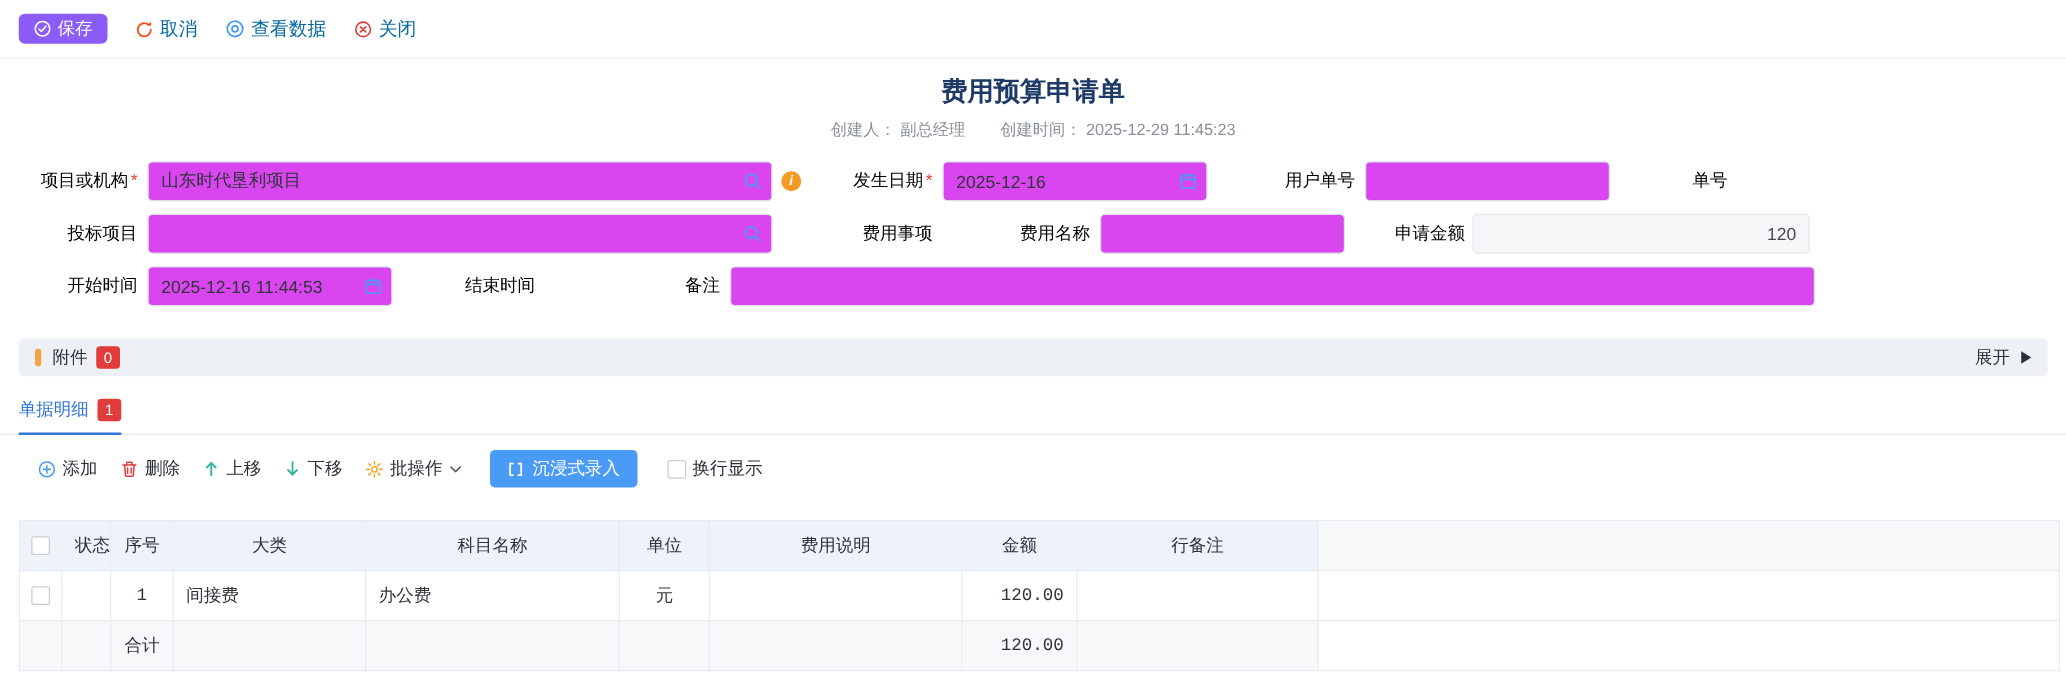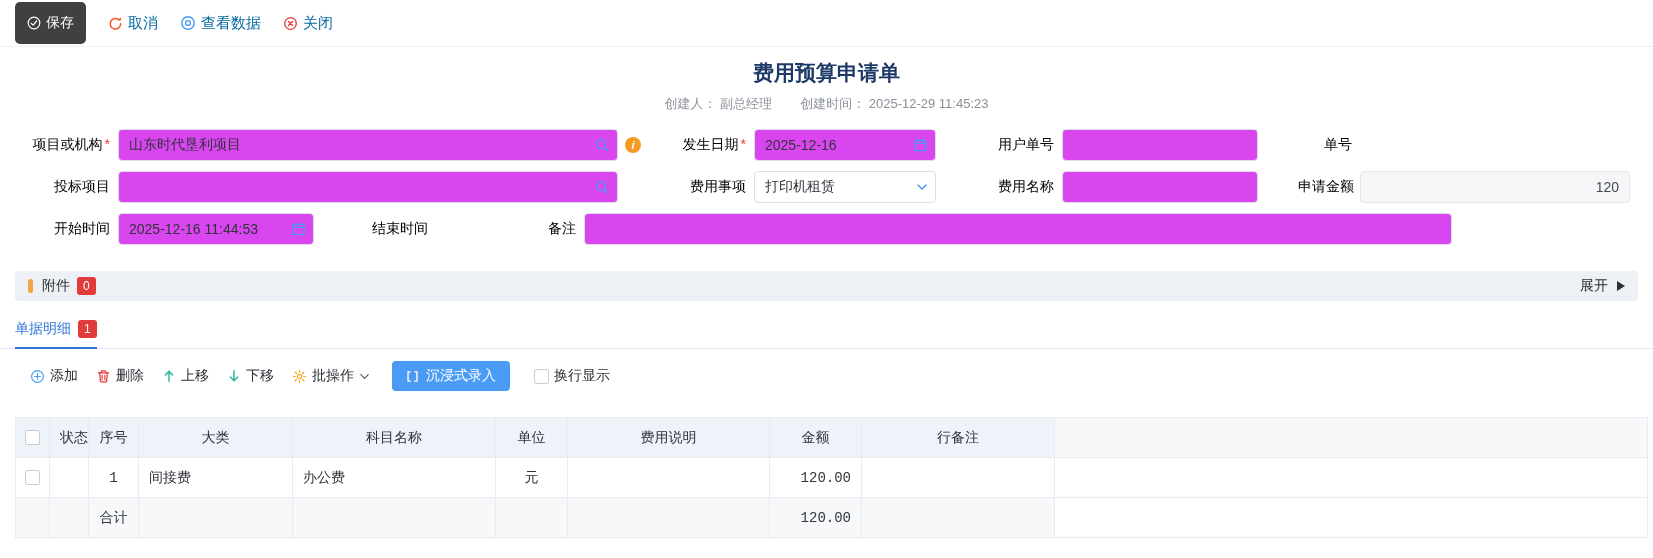--- a/index.html
+++ b/index.html
@@ -5,21 +5,21 @@
   * { box-sizing: border-box; }
   html,body { margin:0; padding:0; }
   body {
     width:1653px; height:558px; overflow:hidden; background:#fff;
     font-family:"Liberation Sans", sans-serif; color:#30343a;
   }
   svg { display:block; }
 
   
   .topbar { display:flex; align-items:center; height:47px; border-bottom:1px solid #edeff2; padding:0 15px; gap:22px; background:#fff; }
-  .btn-save { display:inline-flex; align-items:center; gap:5px; background:#404040; color:#fff; border:none; border-radius:5px; height:42px; padding:0 12px; font-size:14px; font-family:inherit; cursor:pointer; }
+  .btn-save { display:inline-flex; align-items:center; gap:5px; background:#8b5cf6; color:#fff; border:none; border-radius:5px; height:24px; padding:0 12px; font-size:14px; font-family:inherit; cursor:pointer; }
   .tb-item { display:inline-flex; align-items:center; gap:5px; font-size:15px; color:#0369a1; cursor:pointer; }
 
   
   .page-title { text-align:center; margin-top:12px; font-size:21px; font-weight:bold; color:#1d3a66; }
   .meta { display:flex; justify-content:center; gap:28px; margin-top:8px; font-size:13px; color:#8a9099; }
 
   
   .form { margin-top:16px; padding-left:15px; }
   .frow { display:flex; align-items:center; height:32px; margin-bottom:10px; }
   .flabel { font-size:14px; color:#000000; text-align:right; padding-right:8px; flex:none; white-space:nowrap; }
@@ -28,21 +28,21 @@
   .fctl .inp { width:100%; height:32px; border:1px solid #dcdfe6; border-radius:4px; padding:0 10px; font-size:14px; color:#30343a; font-family:inherit; background:#d946ef; outline:none; }
   .has-icon .inp { padding-right:30px; }
   .ficon { position:absolute; right:8px; top:50%; transform:translateY(-50%); display:flex; cursor:pointer; }
   .inp.dis { background:#f5f6f8; border-color:#e4e7ec; color:#454a52; }
   .inp.num { text-align:right; }
   .selbox { display:flex; align-items:center; height:32px; border:1px solid #dcdfe6; border-radius:4px; padding:0 28px 0 10px; font-size:14px; cursor:pointer; background:#fff; }
   .icon-slot { width:30px; flex:none; display:flex; justify-content:center; }
   .info-dot { width:16px; height:16px; border-radius:50%; background:#f59a23; color:#fff; font-size:11px; font-weight:bold; display:flex; align-items:center; justify-content:center; cursor:pointer; font-style:italic; }
 
   .w-lbl1{width:103px} .w-proj{width:500px}
-  .w-lbl2{width:98px; margin-left:8px} .w-date{width:182px}
+  .w-lbl2{width:98px; margin-left:8px} .w-date{width:212px}
   .w-lbl3{width:92px; margin-left:34px} .w-user{width:196px}
   .w-lbl4{width:62px; margin-left:40px} .w-docno{width:270px}
   .w-start{width:196px}
   .w-lblend{width:90px; margin-left:32px} .w-end{width:178px}
   .w-lblrem{width:86px; margin-left:62px} .w-remark{width:868px}
 
   
   .attach { margin:26px 15px 0 15px; height:30px; background:#edf0f5; border-radius:4px; display:flex; align-items:center; padding:0 13px; }
   .marker { width:5px; height:14px; border-radius:2.5px; background:#f2a444; margin-right:9px; }
   .attach-label { font-size:14px; color:#2b2f36; }
@@ -161,30 +161,20 @@
       <input class="inp" value="" style="">
       <span class="ficon">
         <svg width="16" height="16" viewBox="0 0 16 16">
             <circle cx="7" cy="7" r="4.6" fill="none" stroke="#4a9bf6" stroke-width="1.4"></circle>
             <path d="M10.4 10.4l3 3" stroke="#4a9bf6" stroke-width="1.4" stroke-linecap="round"></path>
           </svg>
       </span>
     </div>
     <div class="icon-slot"></div>
     <div class="flabel w-lbl2">费用事项</div>
-    <div class="fctl w-date">
-      <div class="selbox">
-        <span>打印机租赁</span>
-      </div>
-      <span class="ficon">
-        <svg width="12" height="12" viewBox="0 0 12 12">
-            <path d="M2 4l4 4 4-4" fill="none" stroke="#4a9bf6" stroke-width="1.5" stroke-linecap="round" stroke-linejoin="round"></path>
-          </svg>
-      </span>
-    </div>
     <div class="flabel w-lbl3">费用名称</div>
     <div class="fctl w-user">
       <input class="inp" value="" style="">
     </div>
     <div class="flabel w-lbl4">申请金额</div>
     <div class="fctl w-docno">
       <input class="inp dis num" readonly="" value="120" style="">
     </div>
   </div>
 

